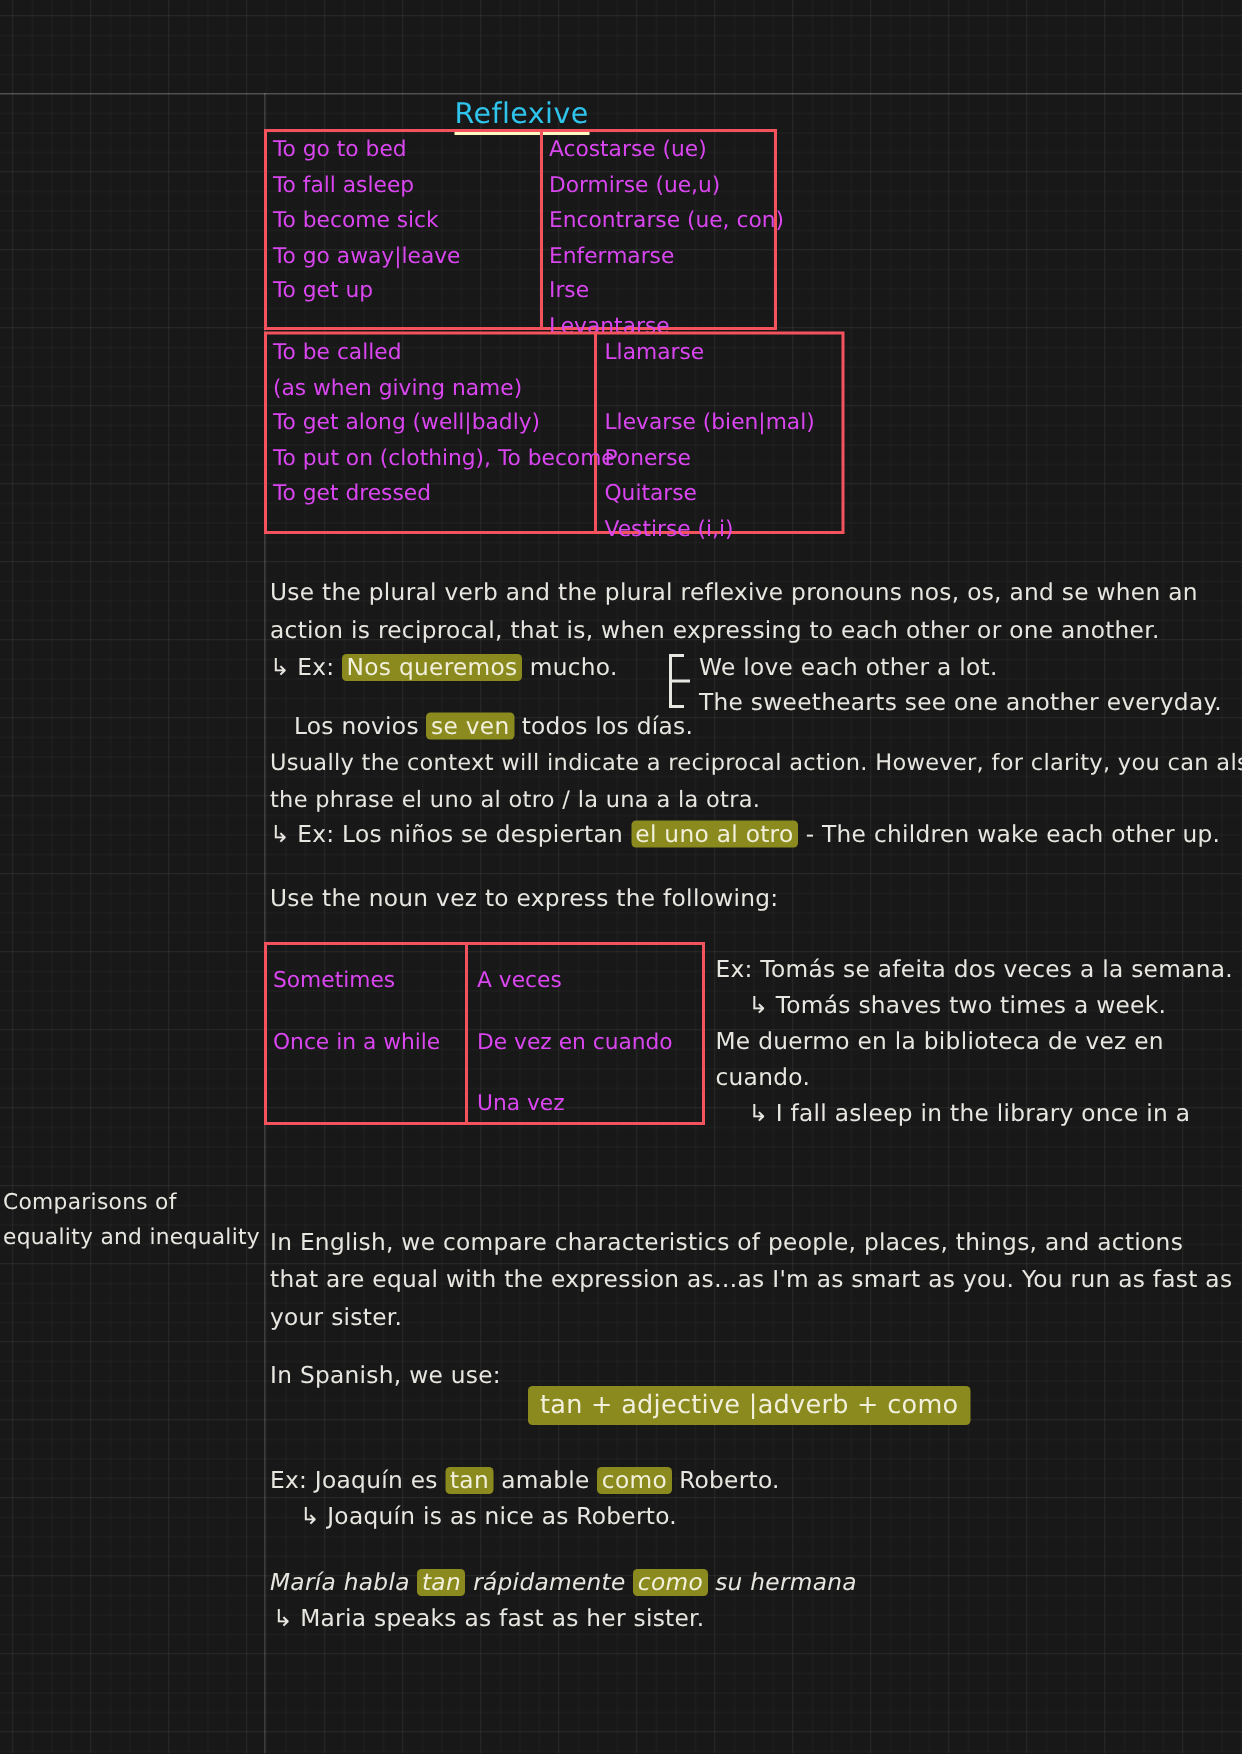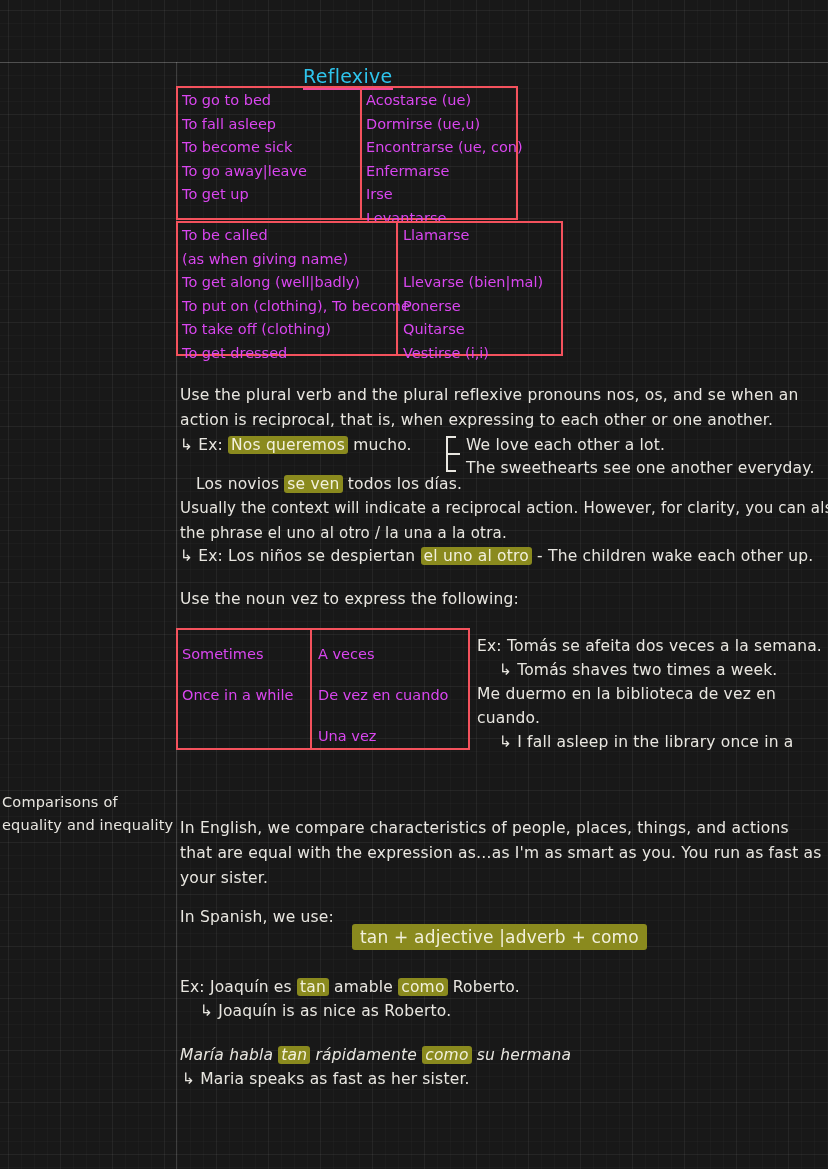--- a/index.html
+++ b/index.html
@@ -59,21 +59,21 @@
     -webkit-box-decoration-break: clone;
   }
 
   
   .title {
     position: absolute;
     left: 303px; top: 65px;
     color: #2ec4ec;
     font-size: 19px;
     letter-spacing: .3px;
-    border-bottom: 2px solid #ec4899;
+    border-bottom: 2px solid #fef9c3;
     padding-bottom: 1px;
   }
 
   
   .box {
     position: absolute;
     border: 2px solid #f4525d;
   }
   .vline {
     position: absolute;
@@ -139,21 +139,20 @@
 </div>
 
 <div class="box" style="left:176px; top:221px; width:387px; height:135px;"></div>
 <div class="vline" style="left:396px; top:221px; height:135px;"></div>
 
 <div class="cellcol" style="left:182px; top:224px;">
   <div class="row">To be called</div>
   <div class="row">(as when giving name)</div>
   <div class="row">To get along (well|badly)</div>
   <div class="row">To put on (clothing), To become</div>
-  <div class="row">To take off (clothing)</div>
   <div class="row">To get dressed</div>
 </div>
 <div class="cellcol" style="left:403px; top:224px;">
   <div class="row">Llamarse</div>
   <div class="row">&nbsp;</div>
   <div class="row">Llevarse (bien|mal)</div>
   <div class="row">Ponerse</div>
   <div class="row">Quitarse</div>
   <div class="row">Vestirse (i,i)</div>
 </div>

